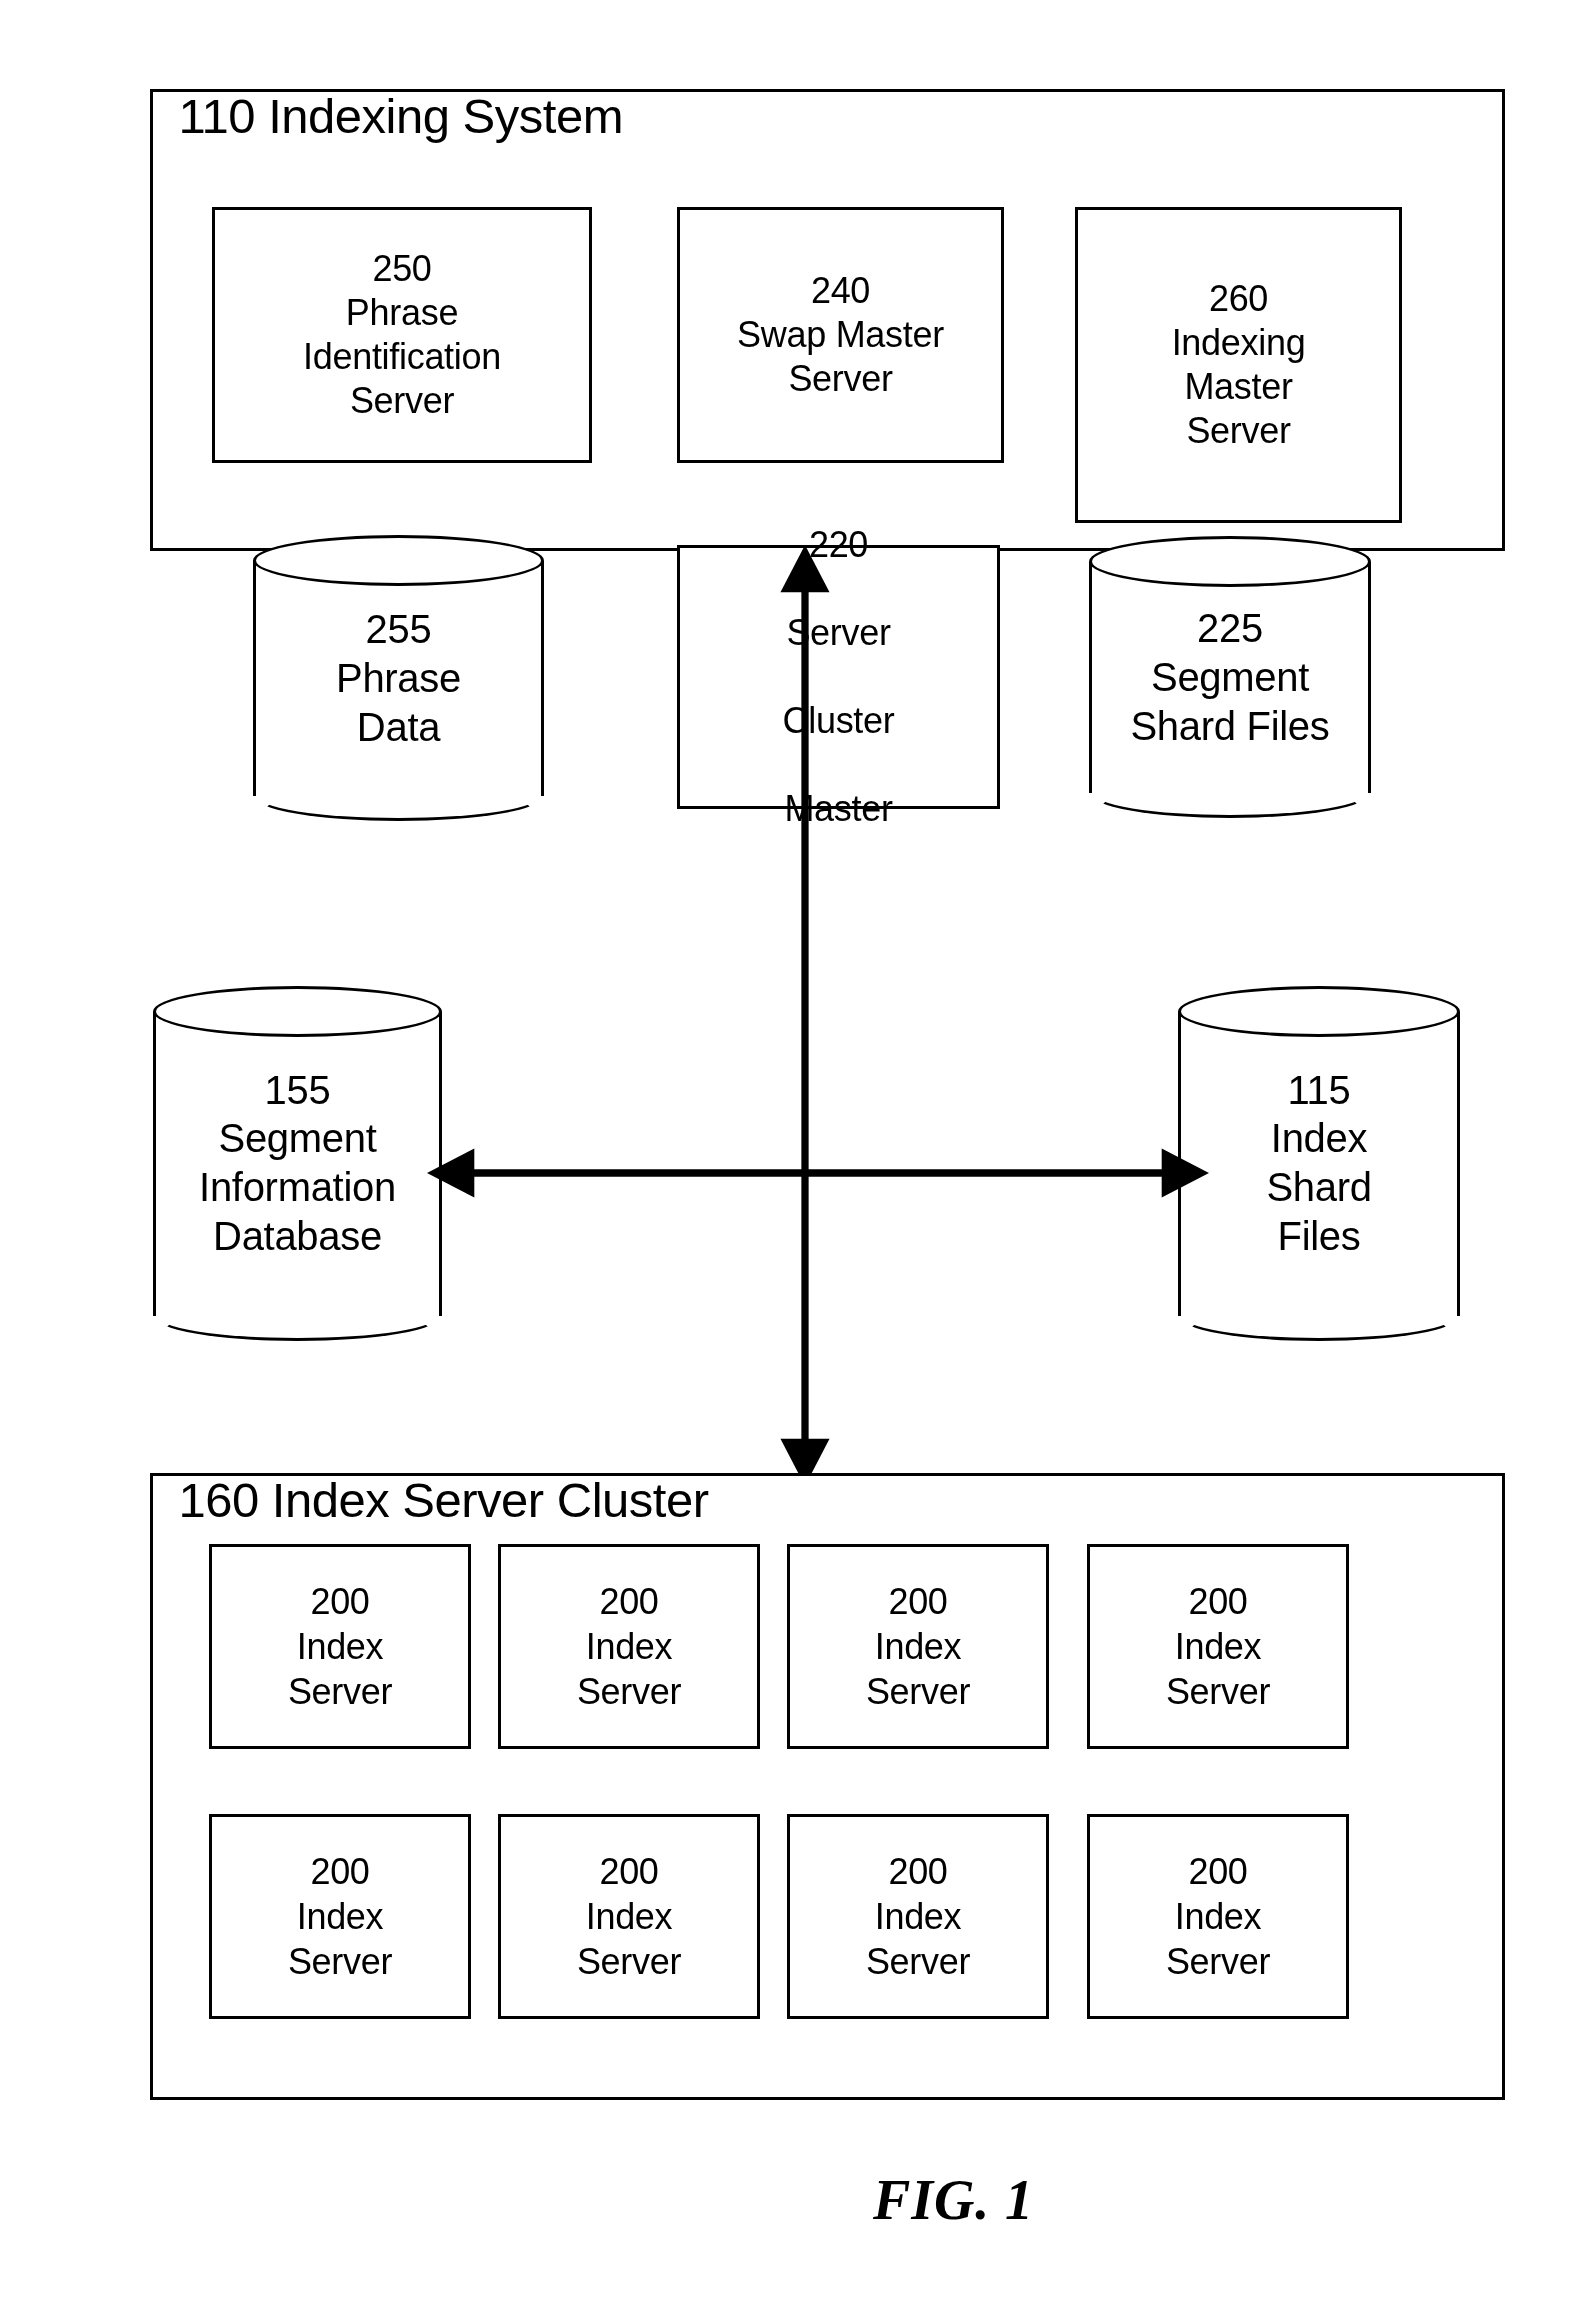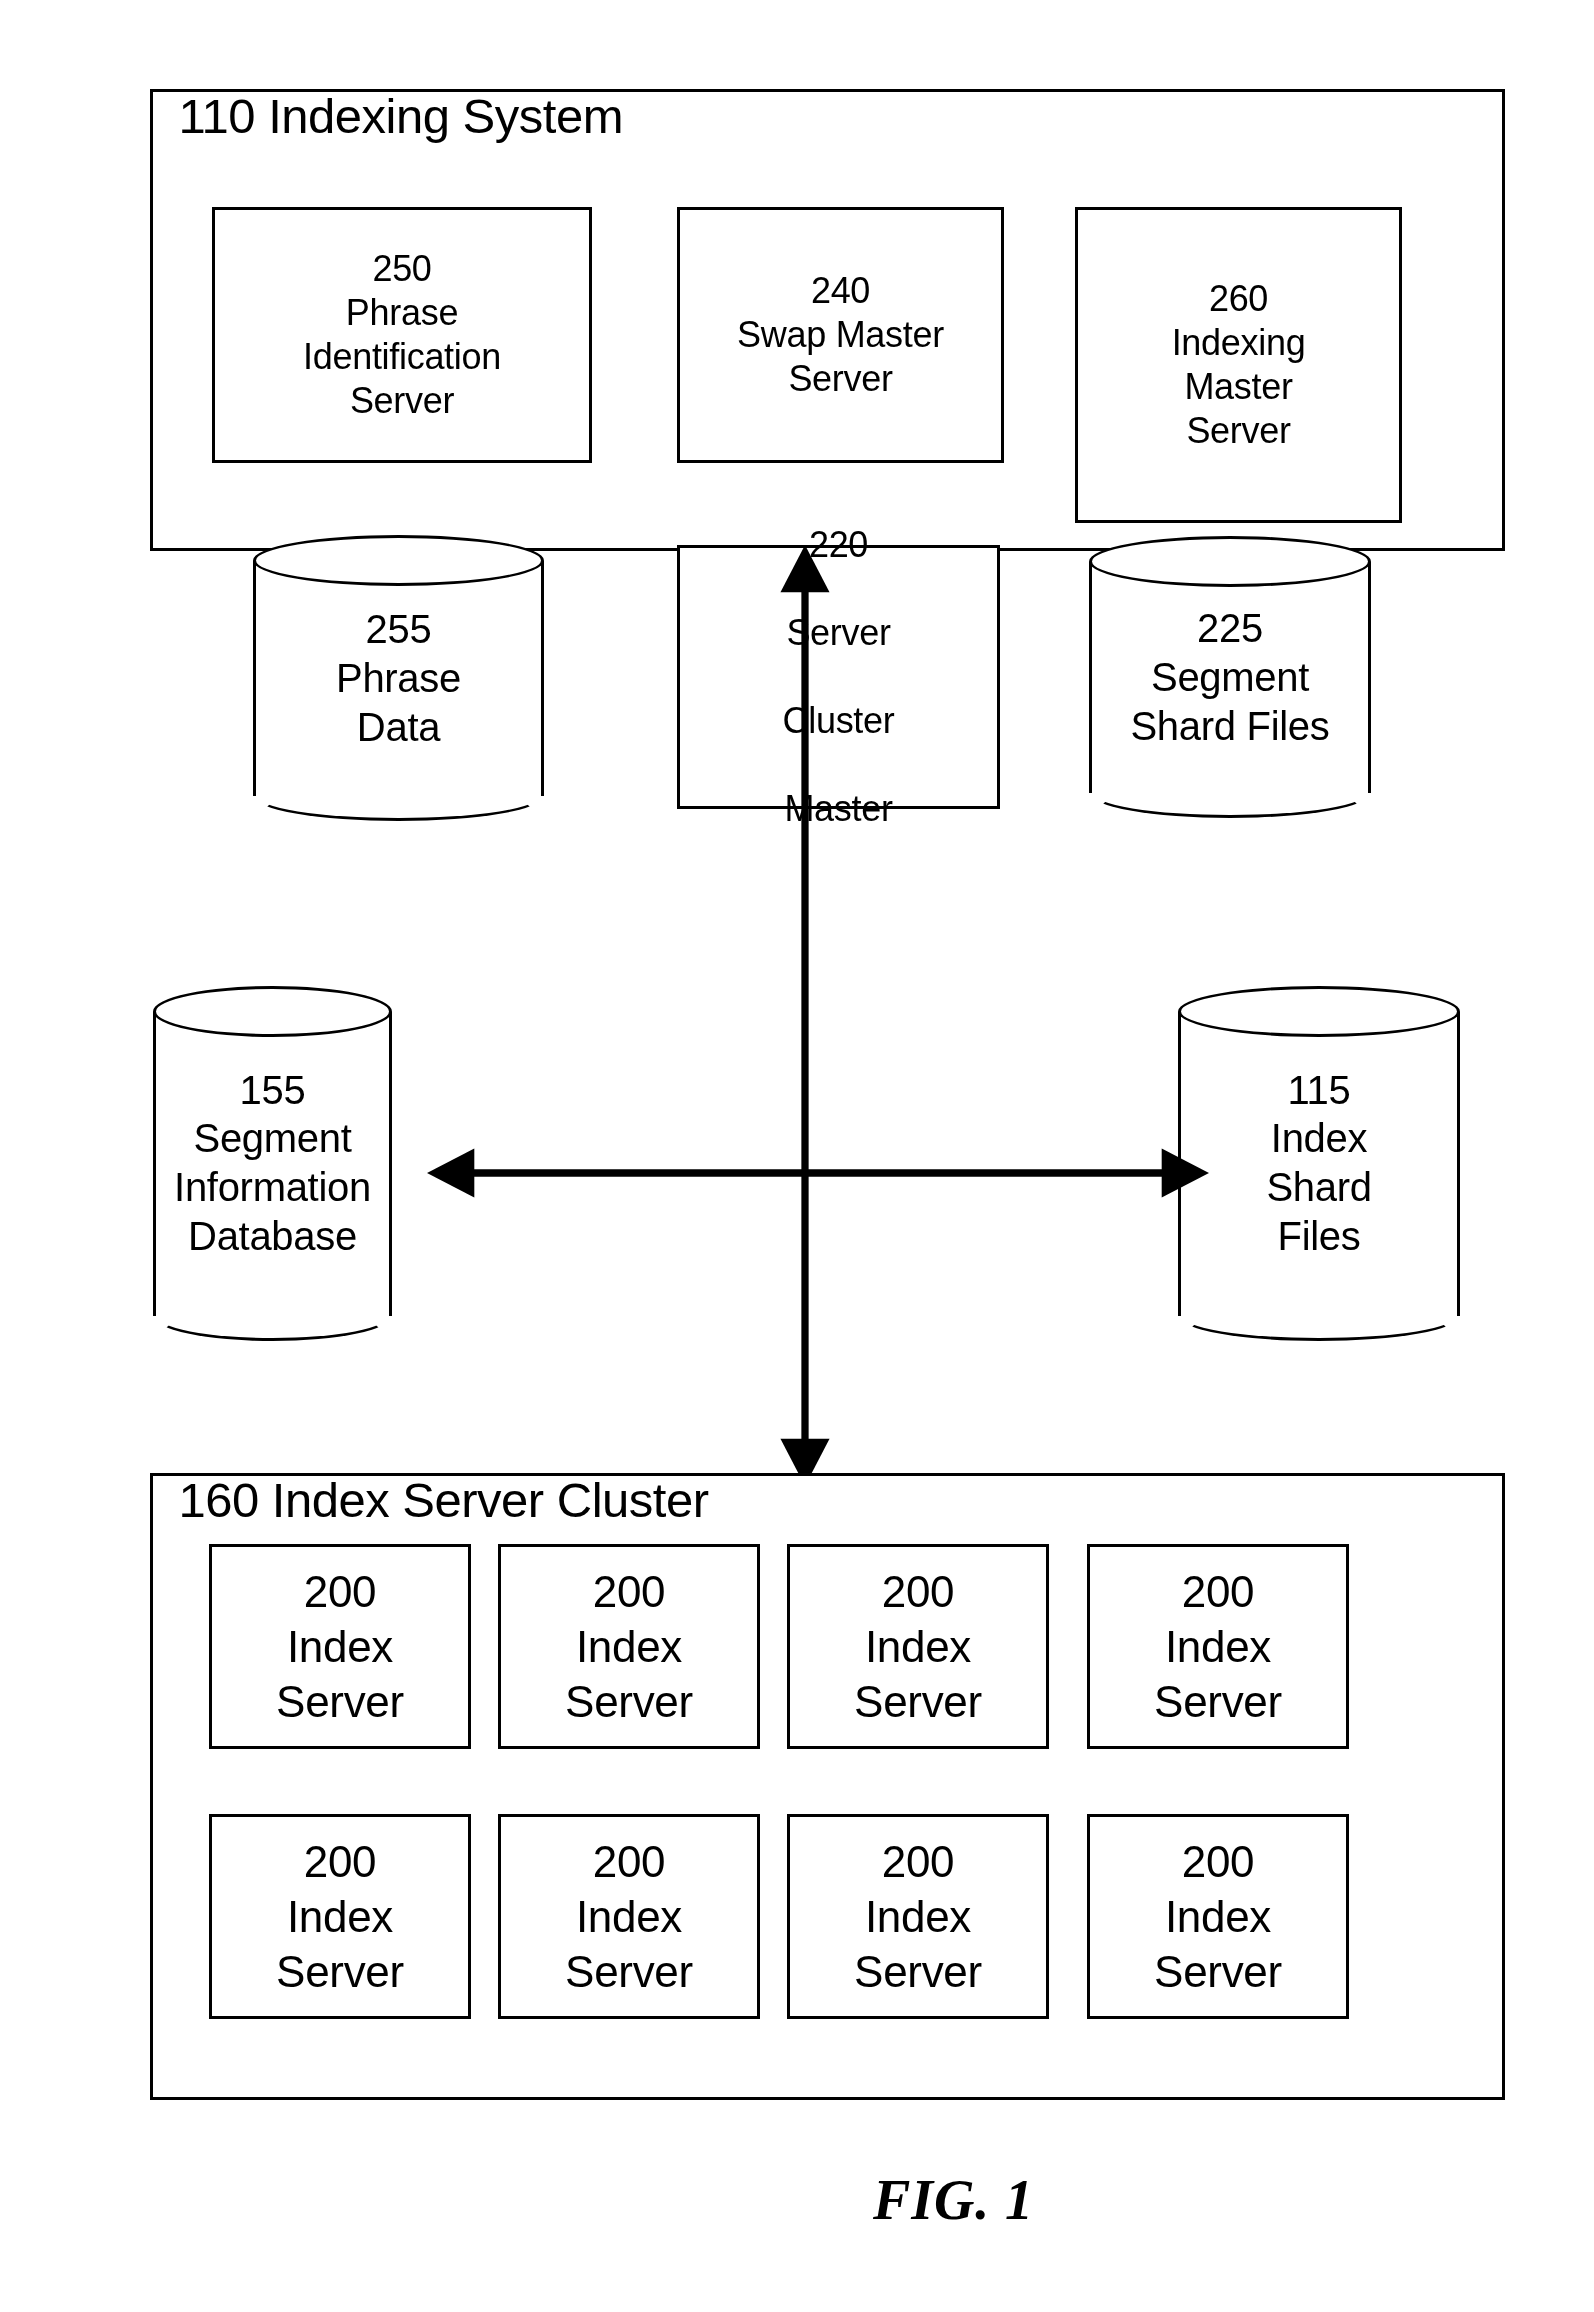--- a/index.html
+++ b/index.html
@@ -120,21 +120,21 @@
     text-align: center;
     font-size: 40px;
     line-height: 1.22;
     letter-spacing: -0.3px;
     z-index: 3;
   }
   .cyl-label .ln { display: block; white-space: nowrap; }
 
   #cyl-255 { left: 253px; top: 535px; width: 291px; height: 286px; }
   #cyl-225 { left: 1089px; top: 536px; width: 282px; height: 282px; }
-  #cyl-155 { left: 153px; top: 986px; width: 239px; height: 355px; }
+  #cyl-155 { left: 153px; top: 986px; width: 289px; height: 355px; }
   #cyl-115 { left: 1178px; top: 986px; width: 282px; height: 355px; }
 
   
   .arrow-svg {
     position: absolute;
     overflow: visible;
   }
   #arrow-vertical { left: 755px; top: 545px; width: 100px; height: 941px; }
   #arrow-horizontal { left: 427px; top: 1132px; width: 782px; height: 82px; }
 
@@ -144,21 +144,21 @@
     border: 3.6px solid #000;
     background: #fff;
     box-sizing: border-box;
     width: 262px;
     height: 205px;
     display: flex;
     flex-direction: column;
     align-items: center;
     justify-content: center;
     text-align: center;
-    font-size: 44px;
+    font-size: 36px;
     line-height: 1.25;
     letter-spacing: -0.3px;
   }
   .grid-node .ln { display: block; white-space: nowrap; }
 
   
   #fig-caption {
     position: absolute;
     left: 873px;
     top: 2168px;

